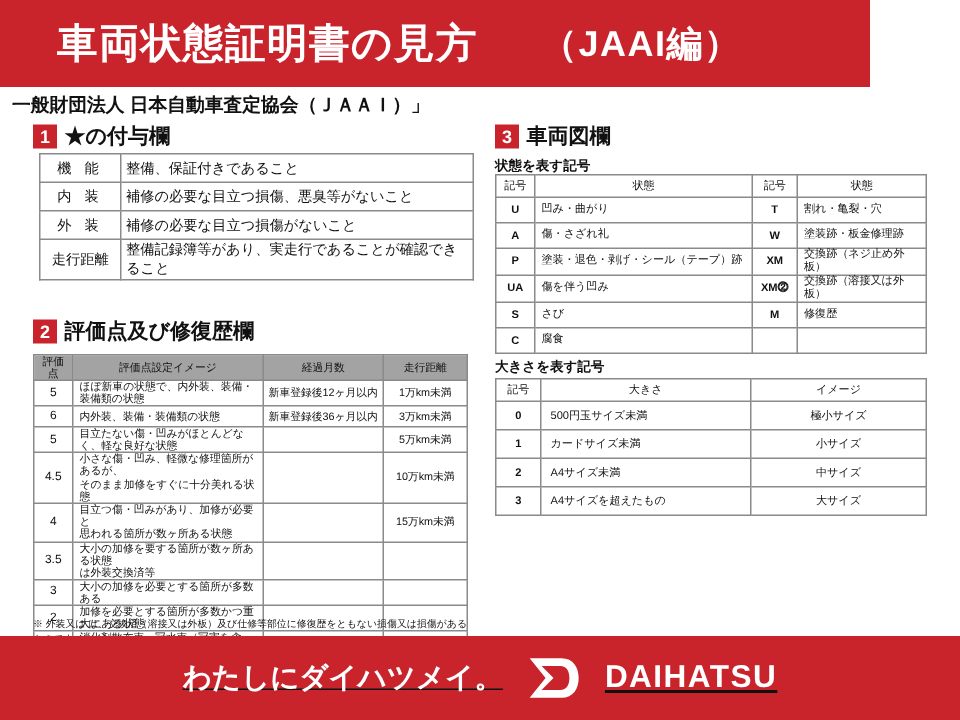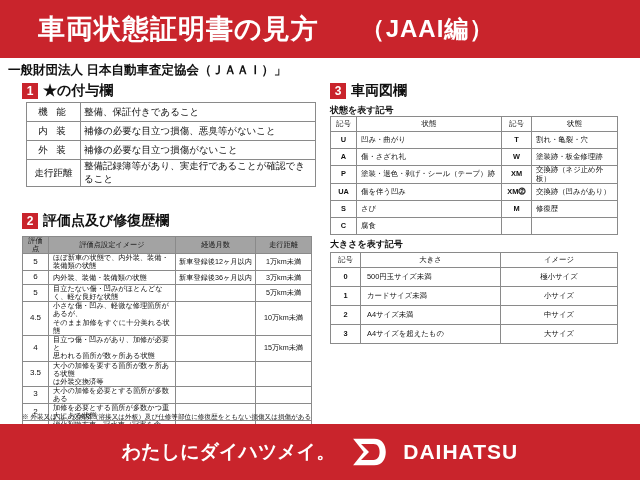--- a/index.html
+++ b/index.html
@@ -8,21 +8,21 @@
     width:640px; height:480px;
     font-family:"Liberation Sans", sans-serif;
     background:#ffffff;
     color:#111;
     overflow:hidden;
   }
   .page { position:relative; width:640px; height:480px; background:#fff; }
 
   
   .header {
-    position:absolute; left:0; top:0; width:640px; height:58px;
+    position:absolute; left:0; top:0; width:580px; height:58px;
     background:#c9242c;
     color:#fff;
     display:flex; align-items:center;
   }
   .header-title {
     font-size:27px; font-weight:bold; letter-spacing:1px;
     margin-left:38px;
     white-space:nowrap;
   }
   .header-sub {
@@ -103,21 +103,21 @@
   .t-size td.sym { width:30px; font-weight:bold; }
   .t-size td.sz { text-align:left; padding-left:6px; }
 
   
   .footer {
     position:absolute; left:0; bottom:0; width:640px; height:56px;
     background:#c9242c;
   }
   .footer-inner {
     position:absolute; left:0; top:0; width:640px; height:56px;
-    display:flex; align-items:center; justify-content:center; gap:14px;
+    display:flex; align-items:center; justify-content:center; gap:14px;text-decoration:underline;
   }
   .slogan {
     font-size:19px; font-weight:bold; color:#fff; letter-spacing:0px;
     white-space:nowrap;
   }
   .brand-mark {
     width:40px; height:32px;
     display:flex; align-items:center; justify-content:center;
   }
   .brand-name {
@@ -284,21 +284,21 @@
       <tr>
         <td class="sym">P</td>
         <td class="desc">塗装・退色・剥げ・シール（テープ）跡</td>
         <td class="sym">XM</td>
         <td class="desc">交換跡（ネジ止め外板）</td>
       </tr>
       <tr>
         <td class="sym">UA</td>
         <td class="desc">傷を伴う凹み</td>
         <td class="sym">XM⓶</td>
-        <td class="desc">交換跡（凹みがあり）</td>
+        <td class="desc">交換跡（溶接又は外板）</td>
       </tr>
       <tr>
         <td class="sym">S</td>
         <td class="desc">さび</td>
         <td class="sym">M</td>
         <td class="desc">修復歴</td>
       </tr>
       <tr>
         <td class="sym">C</td>
         <td class="desc">腐食</td>

